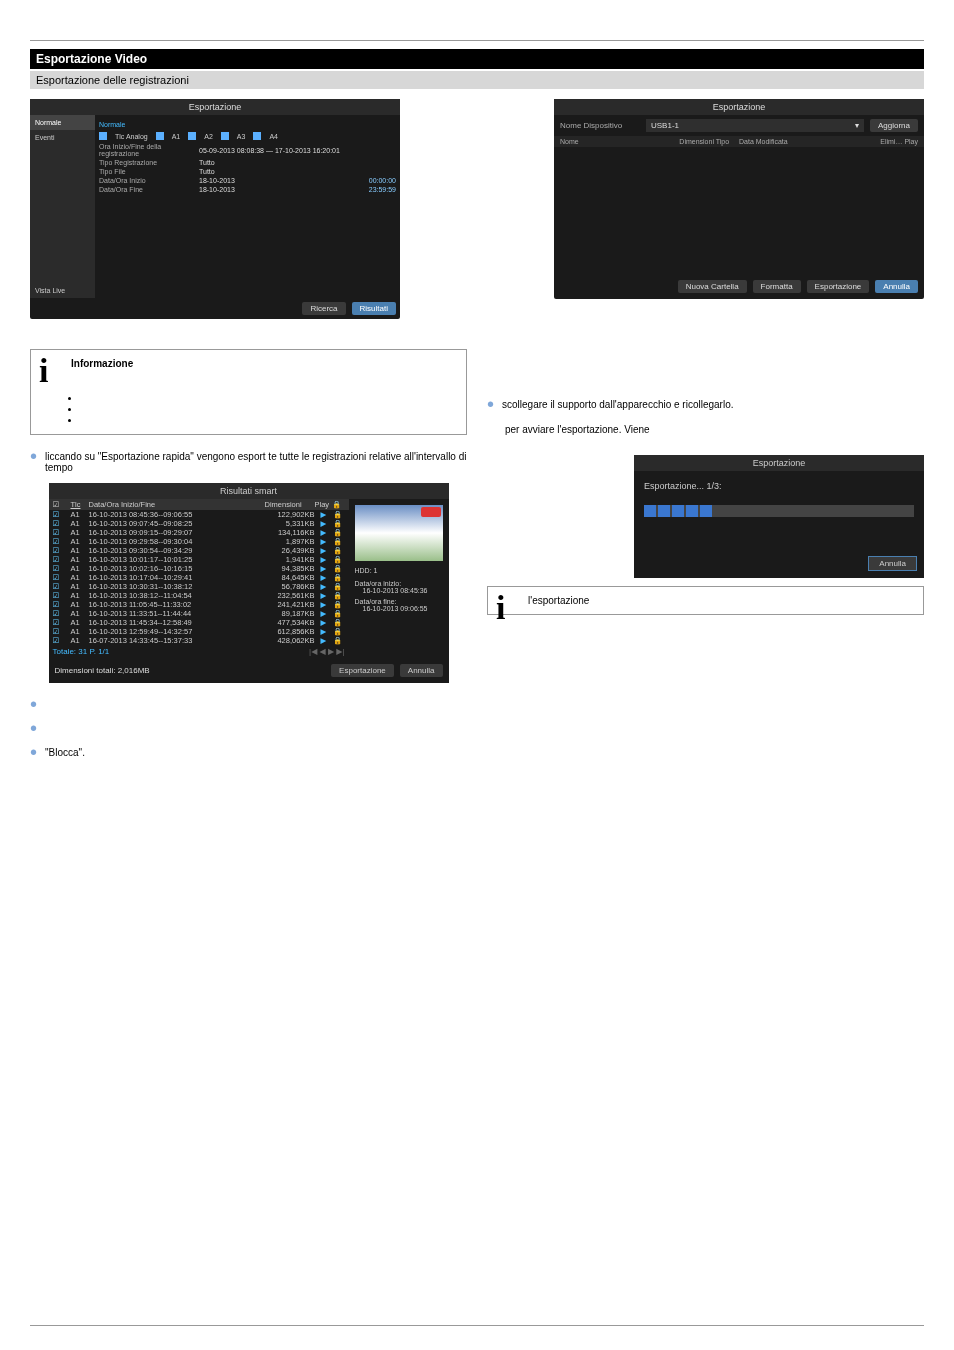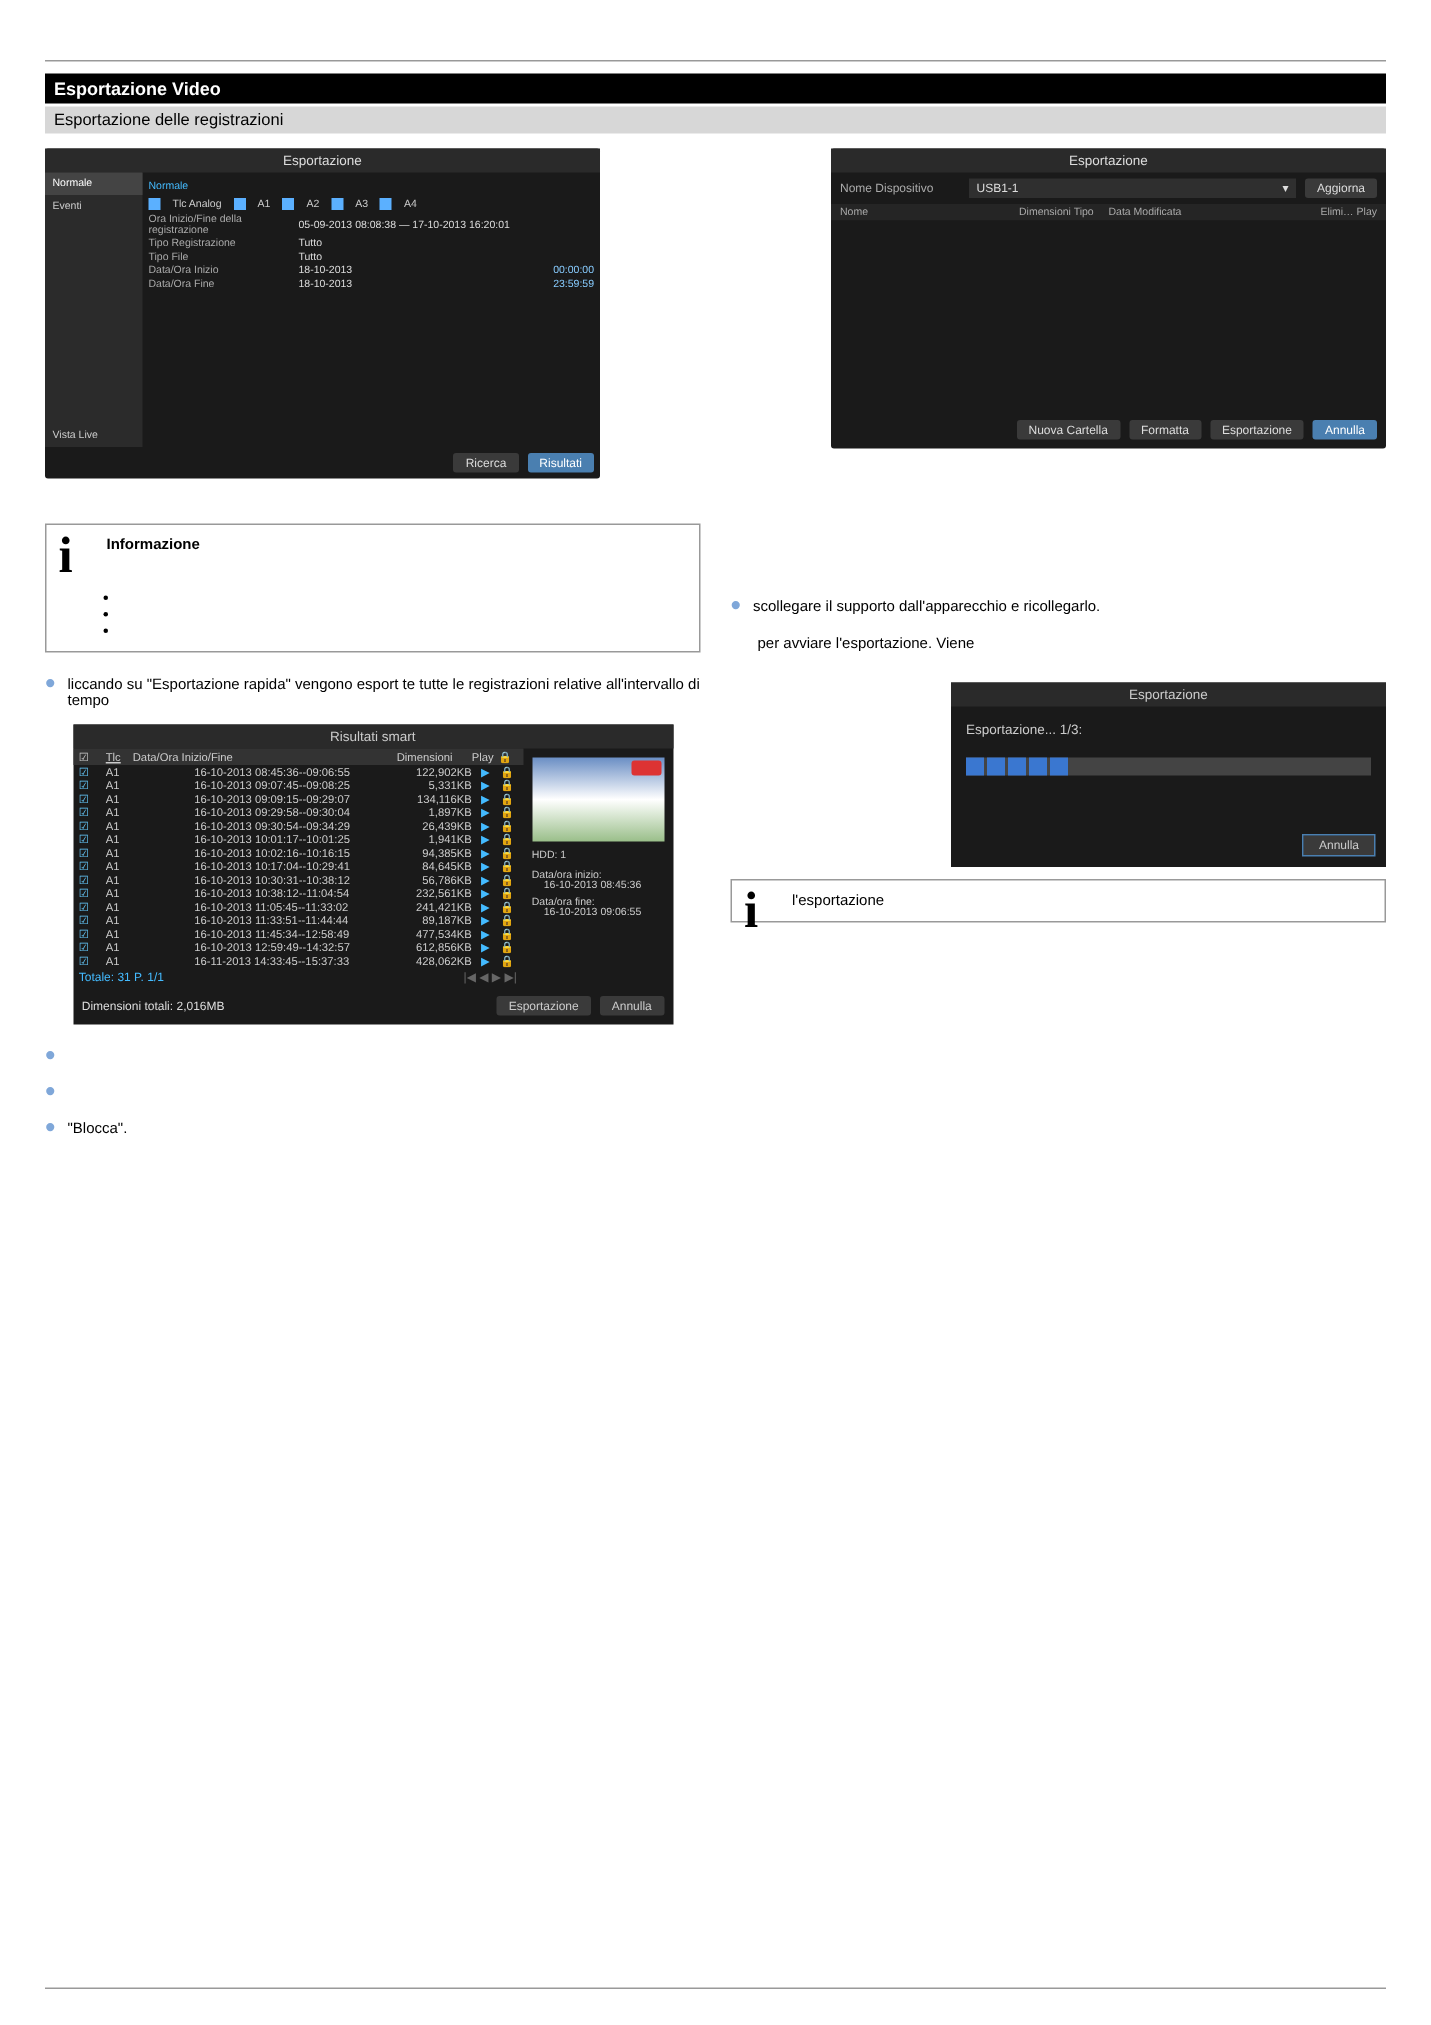--- a/index.html
+++ b/index.html
@@ -64,21 +64,21 @@
   .sm-h { display: flex; background: #333; padding: 1px 4px; }
   .sm-h span:nth-child(1){width:18px;}
   .sm-h span:nth-child(2){width:18px;text-decoration:underline;}
   .sm-h span:nth-child(3){flex:1;}
   .sm-h span:nth-child(4){width:50px;}
   .sm-h span:nth-child(5){width:18px;}
   .sm-h span:nth-child(6){width:12px;}
   .sm-r { display: flex; padding: 0 4px; align-items: center; }
   .sm-r .ck{width:18px;} .sm-r .ck::before{content:"☑";color:#6cf;}
   .sm-r .ch{width:18px;}
-  .sm-r .dt{flex:1;margin-left:41px;}
+  .sm-r .dt{flex:1;}
   .sm-r .sz{width:50px; text-align:right;}
   .sm-r .pl{width:18px; color:#4bf; text-align:center;}
   .sm-r .lk{width:12px; color:#aaa; text-align:center;}
   .sm-side { width: 100px; padding: 6px; font-size: 7px; }
   .sm-side .thumb { width: 100%; height: 56px; background: linear-gradient(#6a8ec4,#fff 50%,#9abf8a); margin-bottom: 6px; position: relative; }
   .sm-side .thumb::after { content:""; position:absolute; right:2px; top:2px; width:20px; height:10px; background:#d33; border-radius:2px; }
   .sm-foot1 { color:#4bf; padding:2px 4px; font-size:8px; display:flex; justify-content:space-between;}
   .sm-foot2 { padding:6px; display:flex; justify-content:space-between; align-items:center;}
   .sm-foot2 .tot { font-size:8px; color:#ddd; }
   .sm-foot2 .btns { display:flex; gap:6px; }
@@ -304,21 +304,21 @@
                   <span class="ck"></span>
                   <span class="ch">A1</span>
                   <span class="dt">16-10-2013 12:59:49--14:32:57</span>
                   <span class="sz">612,856KB</span>
                   <span class="pl">▶</span>
                   <span class="lk">🔒</span>
                 </div>
                 <div class="sm-r">
                   <span class="ck"></span>
                   <span class="ch">A1</span>
-                  <span class="dt">16-11-2013 14:33:45--15:37:33</span>
+                  <span class="dt">16-07-2013 14:33:45--15:37:33</span>
                   <span class="sz">428,062KB</span>
                   <span class="pl">▶</span>
                   <span class="lk">🔒</span>
                 </div>
               </div>
             <div class="sm-foot1">
                 <span>Totale: 31 P. 1/1</span>
                 <span style="color:#666">|◀ ◀ ▶ ▶|</span>
               </div>
           </div>

